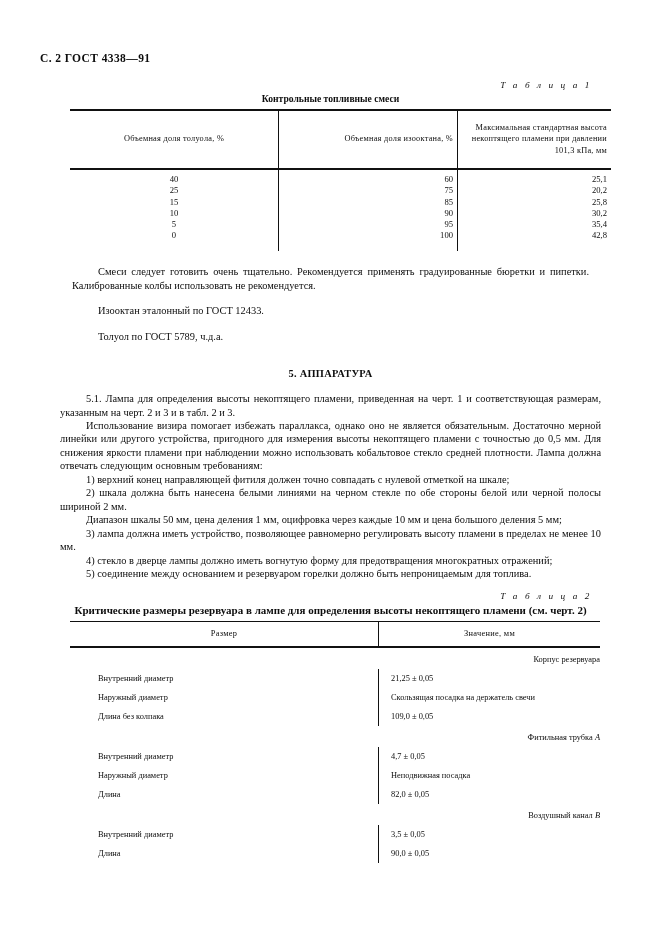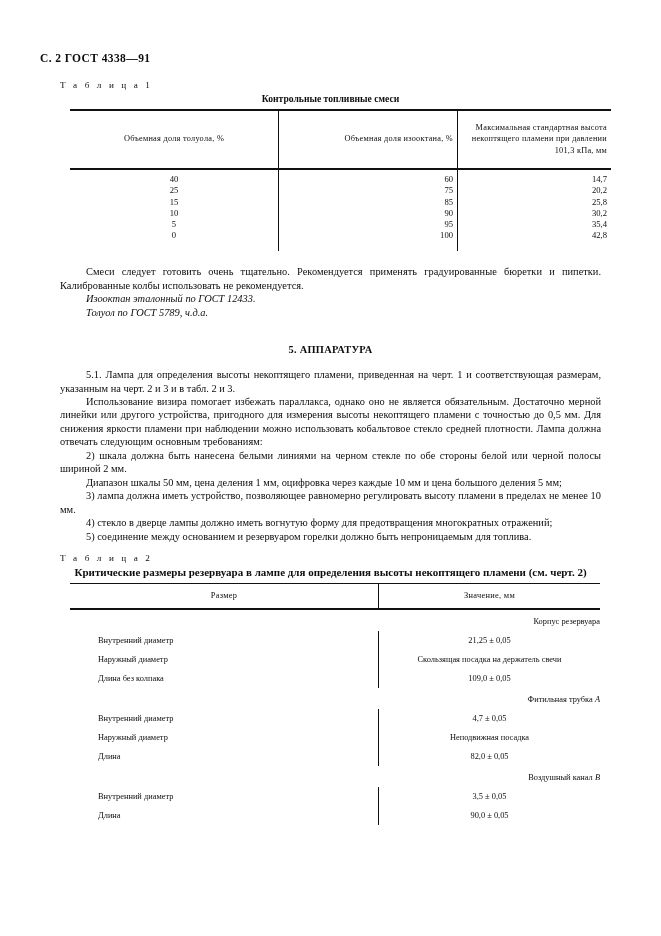--- a/index.html
+++ b/index.html
@@ -29,25 +29,26 @@
     font-family: "Liberation Serif", "DejaVu Serif", serif;
     font-weight: bold;
     font-size: 11.5px;
     letter-spacing: 0.4px;
     padding-top: 52px;
     margin-left: -20px;
   }
 
   
   .table-label {
-    text-align: left;
+    text-align: right;
     font-size: 9.2px;
     letter-spacing: 2.6px;
     margin-top: 16px;
-    margin-right: 18px;
+    margin-right: 9px;
+    font-style: italic;
   }
   .table-label.t2 { margin-top: 10px; }
 
   .table-caption {
     text-align: center;
     font-weight: bold;
     font-size: 9.6px;
     margin-top: 3px;
     margin-bottom: 5px;
   }
@@ -98,39 +99,39 @@
     padding: 7px 4px 8px 4px;
     letter-spacing: 0.3px;
   }
   table.t2 .hdr td.c1 { width: 300px; }
   table.t2 .vline { border-left: 1.6px solid #111; }
   table.t2 td.lab {
     padding: 5px 0 5px 28px;
     text-align: left;
   }
   table.t2 td.val {
-    padding: 5px 0 5px 0;
-    text-align: center;
+    padding: 5px 0 5px 12px;
+    text-align: left;
   }
   table.t2 tr.section td {
     text-align: right;
     padding: 7px 0 5px 0;
     border-left: none;
   }
 
   
   .body-text {
     font-size: 10.4px;
     line-height: 1.29;
     text-align: justify;
     margin-top: 14px;
   }
-  .body-text p { margin: 0; }
+  .body-text p { margin: 12px; }
   .body-text p.ind { text-indent: 26px; }
-  .ital { font-style: italic; }
+  .ital { }
   .ital-run { font-style: italic; }
 
   .section-head {
     text-align: center;
     font-weight: bold;
     font-size: 10.4px;
     letter-spacing: 0.3px;
     margin-top: 25px;
   }
   .para-block {
@@ -184,21 +185,21 @@
           <span>60</span>
           <span>75</span>
           <span>85</span>
           <span>90</span>
           <span>95</span>
           <span>100</span>
         </span>
       </td>
       <td class="sep">
         <span class="stack">
-          <span>14,7</span>
+          <span>25,1</span>
           <span>20,2</span>
           <span>25,8</span>
           <span>30,2</span>
           <span>35,4</span>
           <span>42,8</span>
         </span>
       </td>
     </tr>
   </tbody>
     </table>
@@ -207,20 +208,21 @@
     <p class="ind">Смеси следует готовить очень тщательно. Рекомендуется применять градуированные бюретки и пипетки. Калиброванные колбы использовать не рекомендуется.</p>
     <p class="ind ital">Изооктан эталонный по ГОСТ 12433.</p>
     <p class="ind ital">Толуол по ГОСТ 5789, ч.д.а.</p>
   </div>
 
   <div class="section-head">5. АППАРАТУРА</div>
 
   <div class="para-block">
     <p class="ind">5.1. Лампа для определения высоты некоптящего пламени, приведенная на черт. 1 и соответствующая размерам, указанным на черт. 2 и 3 и в табл. 2 и 3.</p>
     <p class="ind">Использование визира помогает избежать параллакса, однако оно не является обязательным. Достаточно мерной линейки или другого устройства, пригодного для измерения высоты некоптящего пламени с точностью до 0,5 мм. Для снижения яркости пламени при наблюдении можно использовать кобальтовое стекло средней плотности. Лампа должна отвечать следующим основным требованиям:</p>
+    <p class="ind">1) верхний конец направляющей фитиля должен точно совпадать с нулевой отметкой на шкале;</p>
     <p class="ind">2) шкала должна быть нанесена белыми линиями на черном стекле по обе стороны белой или черной полосы шириной 2 мм.</p>
     <p class="ind">Диапазон шкалы 50 мм, цена деления 1 мм, оцифровка через каждые 10 мм и цена большого деления 5 мм;</p>
     <p class="ind">3) лампа должна иметь устройство, позволяющее равномерно регулировать высоту пламени в пределах не менее 10 мм.</p>
     <p class="ind">4) стекло в дверце лампы должно иметь вогнутую форму для предотвращения многократных отражений;</p>
     <p class="ind">5) соединение между основанием и резервуаром горелки должно быть непроницаемым для топлива.</p>
   </div>
 
   <div class="table-label t2">Т а б л и ц а  2</div>
   <div class="table-caption wide">Критические размеры резервуара в лампе для определения высоты некоптящего пламени (см. черт. 2)</div>
 

